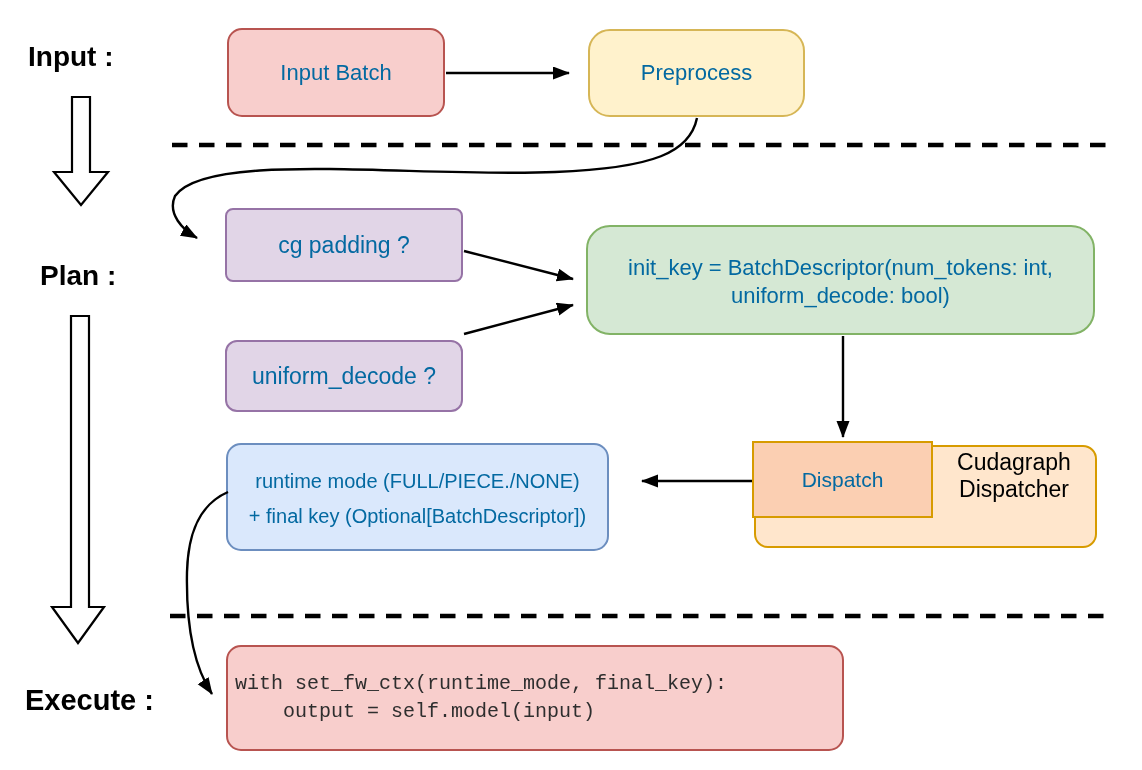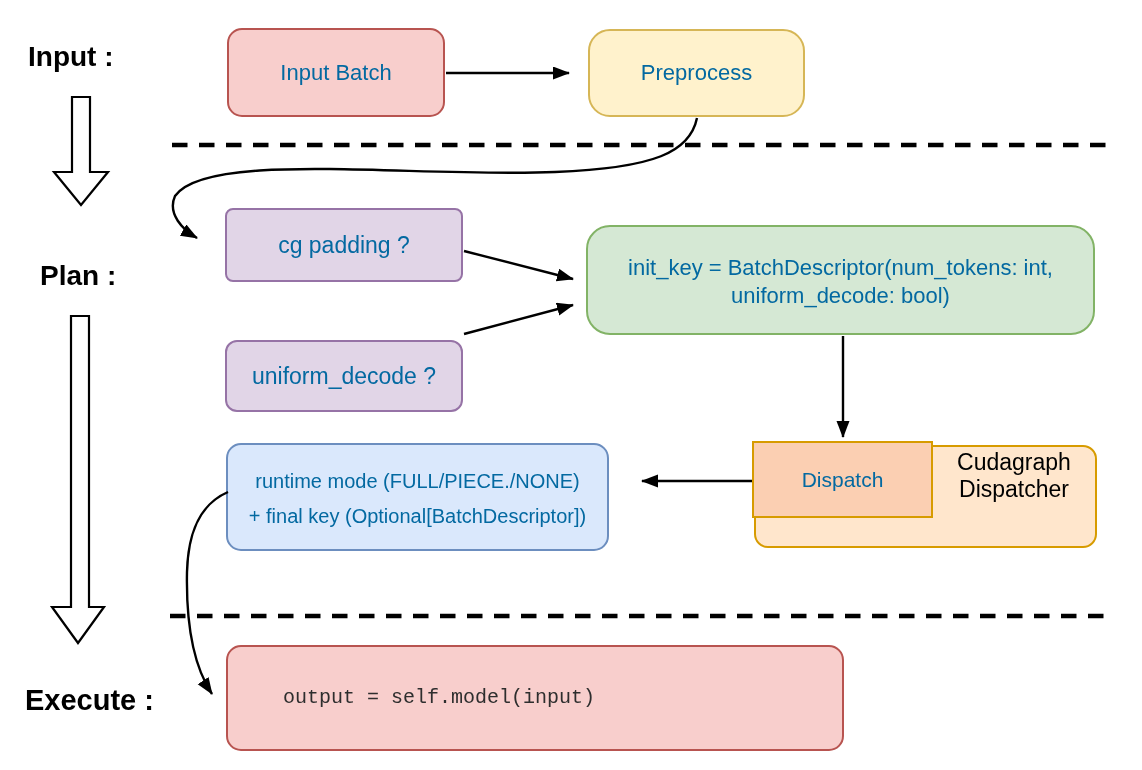--- a/index.html
+++ b/index.html
@@ -135,20 +135,21 @@
   <div class="node" id="node-dispatch">
     <span>Dispatch</span>
   </div>
 
   <div class="node" id="node-runtime-mode">
     <div>runtime mode (FULL/PIECE./NONE)</div>
     <div>+ final key (Optional[BatchDescriptor])</div>
   </div>
 
   <div class="node" id="node-execute-code">
+    <div class="code-line">with set_fw_ctx(runtime_mode, final_key):</div>
     <div class="code-line">    output = self.model(input)</div>
   </div>
 
   <svg id="arrow-layer" viewBox="0 0 1142 770" xmlns="http://www.w3.org/2000/svg">
     <defs>
       <marker id="arrowhead" markerUnits="userSpaceOnUse" markerWidth="20" markerHeight="16" refX="16" refY="6.5" orient="auto">
         <path d="M0,0 L17,6.5 L0,13 Z" fill="#000000"></path>
       </marker>
     </defs>
 

